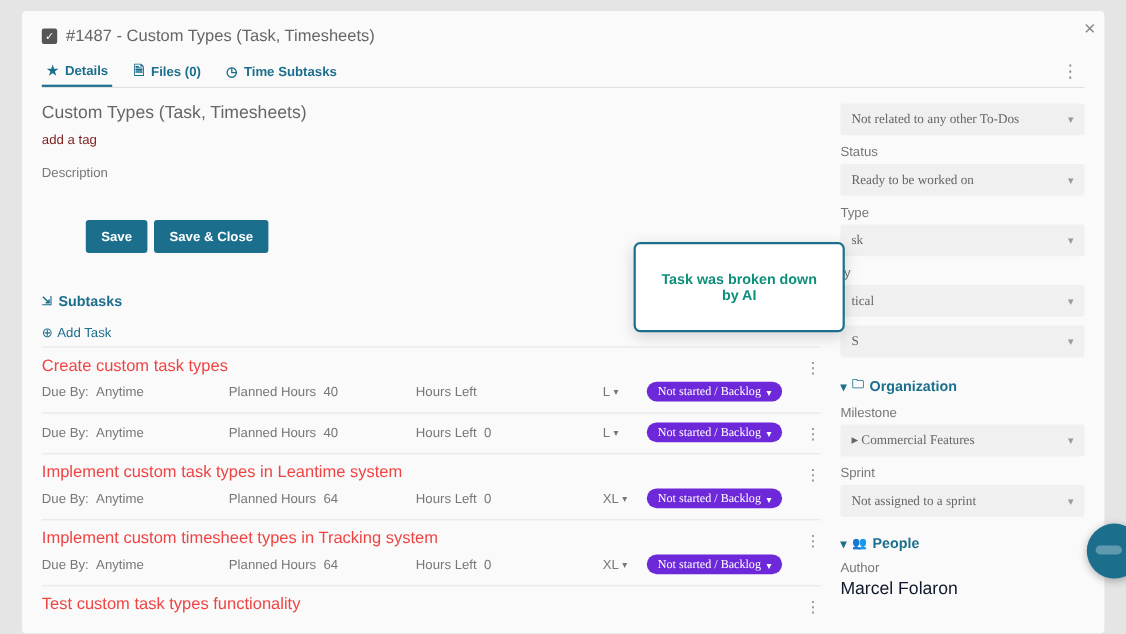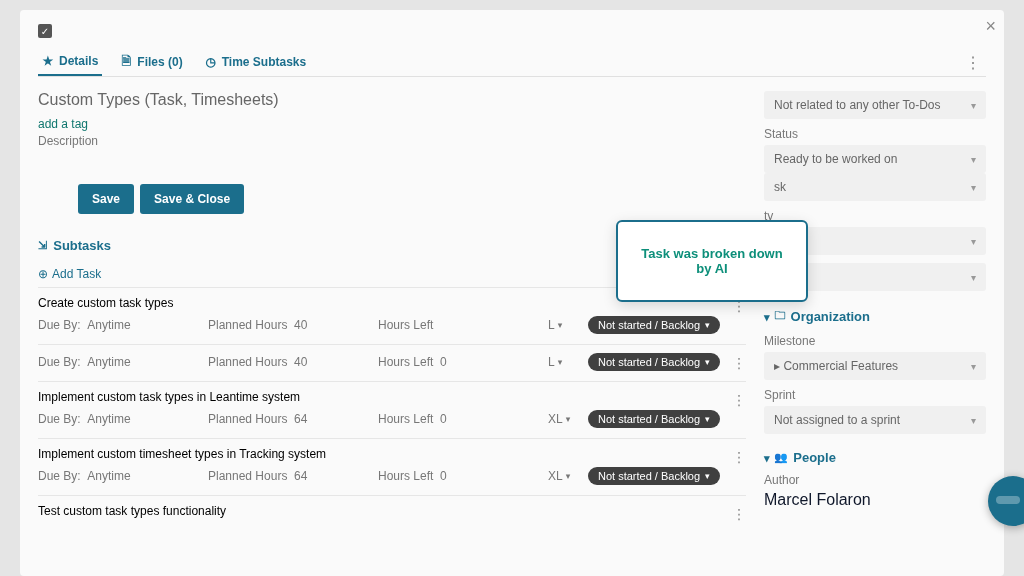--- a/index.html
+++ b/index.html
@@ -12,56 +12,61 @@
 .close-x { position: absolute; right: 8px; top: 6px; font-size: 18px; color: #888; cursor: pointer; }
 .tabs { display: flex; gap: 14px; border-bottom: 1px solid #e0e0e0; padding-bottom: 0; align-items: center; }
 .tab { display: flex; align-items: center; gap: 5px; color: #1b6e8c; font-weight: 600; font-size: 12px; padding: 6px 4px; cursor: pointer; }
 .tab.active { border-bottom: 2px solid #1b6e8c; }
 .tab .ico { width: 12px; height: 12px; display: inline-flex; align-items: center; justify-content: center; }
 .kebab { margin-left: auto; color: #888; font-size: 16px; cursor: pointer; padding: 0 6px; letter-spacing: -1px; }
 .body { display: flex; gap: 18px; margin-top: 14px; }
 .left { flex: 1; min-width: 0; }
 .right { width: 222px; flex: none; }
 .task-title { font-size: 16px; color: #666; margin-bottom: 8px; }
-.addtag { color: #0f766e; font-size: 12px; margin-bottom: 3px; }
+.addtag { color: #7f1d1d; font-size: 12px; margin-bottom: 16px; }
 .desc-label { color: #777; font-size: 12px; margin-bottom: 36px; }
-.btn-row { display: flex; gap: 6px; margin-bottom: 24px; padding-left: 40px; }
+.btn-row { display: flex; gap: 6px; margin-bottom: 36px; padding-left: 40px; }
 .btn { background: #1b6e8c; color: #fff; border: none; border-radius: 3px; padding: 8px 14px; font-size: 12px; font-weight: 600; cursor: pointer; }
 .section-head { display: flex; align-items: center; gap: 6px; color: #1b6e8c; font-weight: 700; font-size: 13px; margin-bottom: 14px; }
 .addtask { color: #1b6e8c; font-size: 12px; display: flex; align-items: center; gap: 4px; margin-bottom: 6px; cursor: pointer; }
 .subtask { border-top: 1px solid #e6e6e6; padding: 8px 0 10px 0; position: relative; }
-.subtask .name { color: #000000; font-size: 12px; margin-bottom: 6px; }
+.subtask .name { color: #ef4444; font-size: 15px; margin-bottom: 6px; }
 .subtask .row { display: flex; align-items: center; font-size: 12px; color: #777; }
 .subtask .due { width: 170px; }
 .subtask .plan { width: 170px; }
 .subtask .left-h { width: 170px; }
 .subtask .size { width: 40px; display: flex; align-items: center; gap: 3px; }
-.subtask .status-pill { background: #404040; color: #fff; border-radius: 11px; padding: 3px 10px; font-size: 11px; display: inline-flex; align-items: center; gap: 5px; cursor: pointer; }
+.subtask .status-pill { background: #6d28d9; color: #fff; border-radius: 11px; padding: 3px 10px; font-size: 11px; display: inline-flex; align-items: flex-end; gap: 5px; cursor: pointer; font-family: Liberation Serif, serif; }
 .subtask .kebab2 { position: absolute; right: 0; top: 10px; color: #888; cursor: pointer; font-size: 14px; }
 .field-label { color: #777; font-size: 12px; margin-bottom: 4px; margin-top: 8px; }
-.select { background: #f0f0f0; border-radius: 3px; padding: 7px 10px; font-size: 12px; color: #666; display: flex; align-items: center; justify-content: space-between; cursor: pointer; }
+.select { background: #f0f0f0; border-radius: 3px; padding: 7px 10px; font-size: 12px; color: #666; display: flex; align-items: center; justify-content: space-between; cursor: pointer; font-family: Liberation Serif, serif; }
 .select .caret { color: #999; font-size: 10px; }
 .group-head { display: flex; align-items: center; gap: 5px; color: #1b6e8c; font-weight: 700; font-size: 13px; margin-top: 16px; margin-bottom: 8px; cursor: pointer; }
 .caret-down::before { content: "▾"; font-size: 11px; }
-.toast { position: absolute; left: 616px; top: 220px; width: 192px; background: #fff; border: 2px solid #1b6e8c; border-radius: 6px; box-shadow: 0 4px 14px rgba(0,0,0,0.15); padding: 24px 14px; z-index: 50; }
+.toast { position: absolute; left: 576px; top: 220px; width: 192px; background: #fff; border: 2px solid #1b6e8c; border-radius: 6px; box-shadow: 0 4px 14px rgba(0,0,0,0.15); padding: 24px 14px; z-index: 50; }
 .toast-text { color: #0d8f7a; font-weight: 700; font-size: 13px; text-align: center; }
 .fab { position: absolute; right: -14px; bottom: 50px; width: 50px; height: 50px; background: #1b6e8c; border-radius: 50%; box-shadow: 0 2px 8px rgba(0,0,0,0.3); }
 .fab::before { content: ""; position: absolute; left: 8px; top: 20px; width: 24px; height: 8px; background: #fff; border-radius: 4px; opacity: 0.3; }
 .small-icon { font-size: 11px; }
 </style>
 </head>
 <body>
 
 <div class="modal-bg"></div>
 
 <div class="card">
   <span class="close-x">×</span>
 
   <div class="header">
     <span class="chk">✓</span>
+    <span class="title">
+      <span>#1487</span>
+      <span> - </span>
+      <span>Custom Types (Task, Timesheets)</span>
+    </span>
   </div>
 
   <div class="tabs">
     <div class="tab active">
       <span class="ico">★</span>
       <span>Details</span>
     </div>
     <div class="tab">
       <span class="ico">🗎</span>
       <span>Files (0)</span>
@@ -148,20 +153,21 @@
         <span>Not related to any other To-Dos</span>
           <span class="caret">▾</span>
       </div>
 
       <div class="field-label">Status</div>
       <div class="select">
         <span>Ready to be worked on</span>
           <span class="caret">▾</span>
       </div>
 
+      <div class="field-label">Type</div>
       <div class="select">
         <span>sk</span>
           <span class="caret">▾</span>
       </div>
 
       <div class="field-label">ty</div>
       <div class="select">
         <span>tical</span>
           <span class="caret">▾</span>
       </div>

